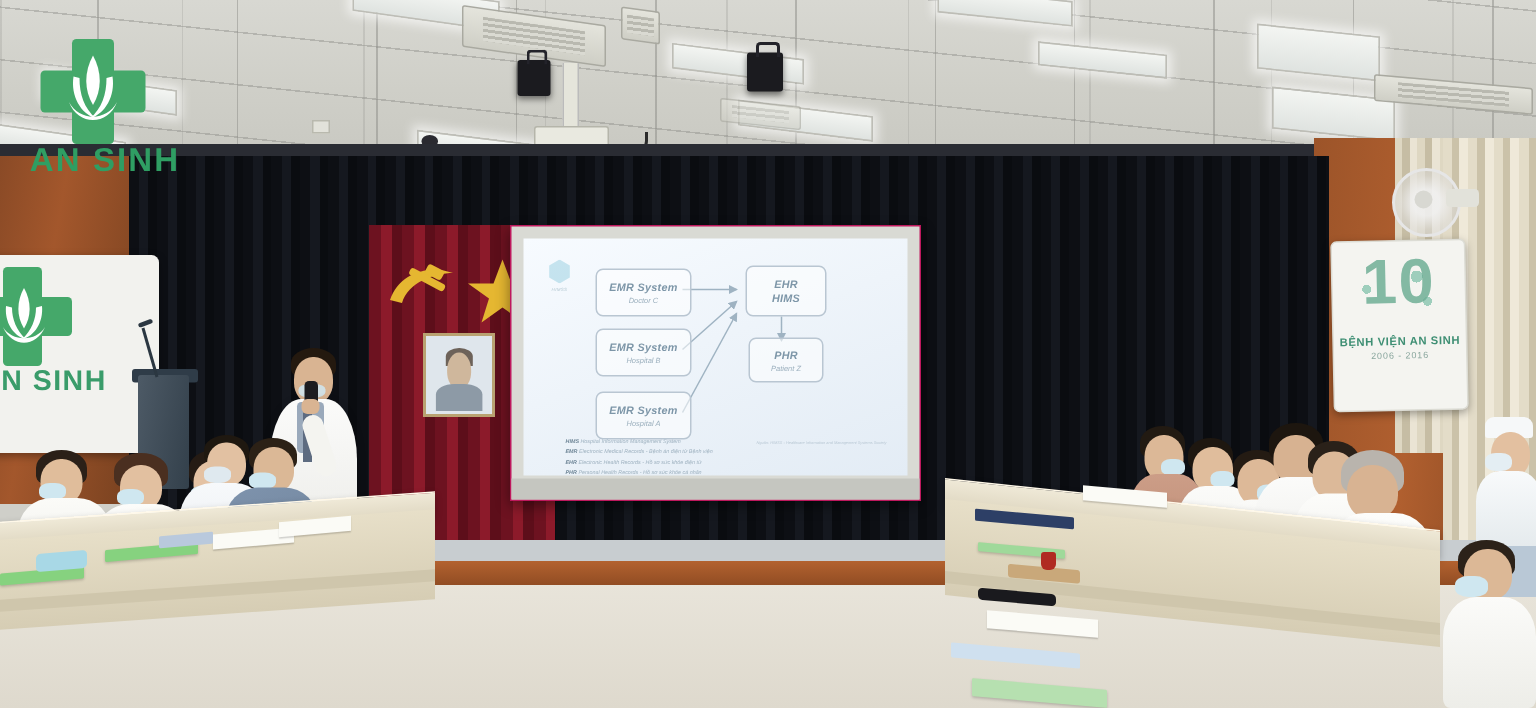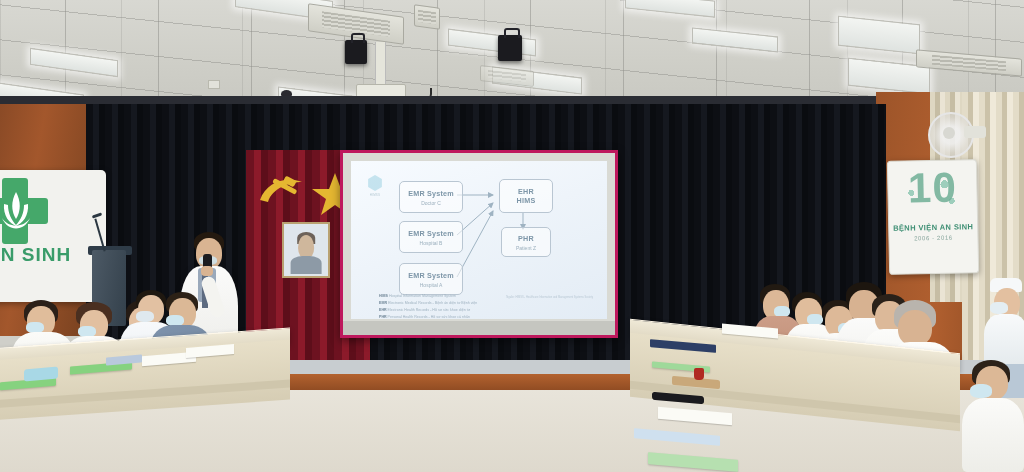--- a/index.html
+++ b/index.html
@@ -49,21 +49,21 @@
   #portrait{position:absolute;background:#dfe6ec;border:2px solid #b9a271;}
   #portrait .face{position:absolute;left:50%;top:22%;width:36%;height:46%;transform:translateX(-50%);
     background:#cfb79c;border-radius:50% 50% 45% 45%;}
   #portrait .body{position:absolute;left:50%;bottom:4%;width:70%;height:34%;transform:translateX(-50%);
     background:#8d9aa6;border-radius:40% 40% 0 0;}
   #portrait .hair{position:absolute;left:50%;top:16%;width:40%;height:22%;transform:translateX(-50%);
     background:#6d6259;border-radius:50% 50% 0 0;}
 
   
   #screenFrame{left:340px;top:150px;width:272px;height:182px;
-    background:#d9dad4;border:3px solid #be185d;box-shadow:0 3px 9px rgba(0,0,0,.45);}
+    background:#d9dad4;border:1px solid #be185d;box-shadow:0 3px 9px rgba(0,0,0,.45);font-style:italic;}
   #screenSurf{position:absolute;left:8px;top:8px;right:8px;bottom:16px;
     background:linear-gradient(160deg,#f7fbff 0%,#eef4fa 45%,#e3ecf5 100%);}
   #screenBot{position:absolute;left:0;bottom:0;width:100%;height:14px;background:#c5c6c0;}
   .slideLogo{position:absolute;left:14px;top:14px;width:20px;height:26px;opacity:.75;text-align:center;}
   .slideLogo .hex{width:16px;height:16px;margin:0 auto;background:#7fc4d8;
     clip-path:polygon(50% 0,93% 25%,93% 75%,50% 100%,7% 75%,7% 25%);opacity:.55;}
   .slideLogo .lbl{font-size:3px;color:#9fb8c4;margin-top:2px;letter-spacing:.2px;}
   .nodebox{position:absolute;border:1px solid #b9c6d2;border-radius:5px;
     background:rgba(255,255,255,.55);display:flex;flex-direction:column;
     align-items:center;justify-content:center;}
@@ -428,14 +428,27 @@
   <div class="folderN" style="left:650px;top:342px;width:66px;height:8px;transform:skewY(5deg);"></div>
   <div class="folderG" style="left:652px;top:364px;width:58px;height:6px;transform:skewY(5deg);background:#9fd99a;"></div>
   <div class="tray" style="left:672px;top:378px;width:48px;height:9px;transform:skewY(5deg);"></div>
   <div class="redcup" style="left:694px;top:368px;width:10px;height:12px;"></div>
   <div class="mic" style="left:652px;top:394px;width:52px;height:8px;transform:skewY(5deg);"></div>
   <div class="paper" style="left:658px;top:410px;width:74px;height:12px;transform:skewY(5deg);"></div>
   <div class="folderB" style="left:634px;top:432px;width:86px;height:10px;transform:skewY(5deg);background:#cfe0ef;"></div>
   <div class="folderG" style="left:648px;top:456px;width:90px;height:12px;transform:skewY(5deg);background:#b6e0b0;"></div>
   <div class="paper" style="left:722px;top:326px;width:56px;height:10px;transform:skewY(5deg);"></div>
 
+  <div id="wm" class="abs">
+    <div class="cross" style="left:38px;top:18px;width:28px;height:70px;border-radius:3px;"></div>
+    <div class="cross" style="left:17px;top:39px;width:70px;height:28px;border-radius:3px;"></div>
+    <div style="position:absolute;left:30px;top:26px;width:44px;height:54px;">
+      <svg width="44" height="54" viewBox="0 0 44 54">
+        <path d="M22 3 C16 14 16 26 22 36 C28 26 28 14 22 3Z" fill="#fff"></path>
+        <path d="M9 17 C7 30 14 42 24 45 C16 38 13 29 13 18Z" fill="#fff"></path>
+        <path d="M35 17 C37 30 30 42 20 45 C28 38 31 29 31 18Z" fill="#fff"></path>
+        <path d="M6 34 C13 47 31 47 38 34 C32 50 12 50 6 34Z" fill="#fff"></path>
+      </svg>
+    </div>
+    <div id="wmTxt">AN SINH</div>
+  </div>
 
 </div>
 
 </body></html>

